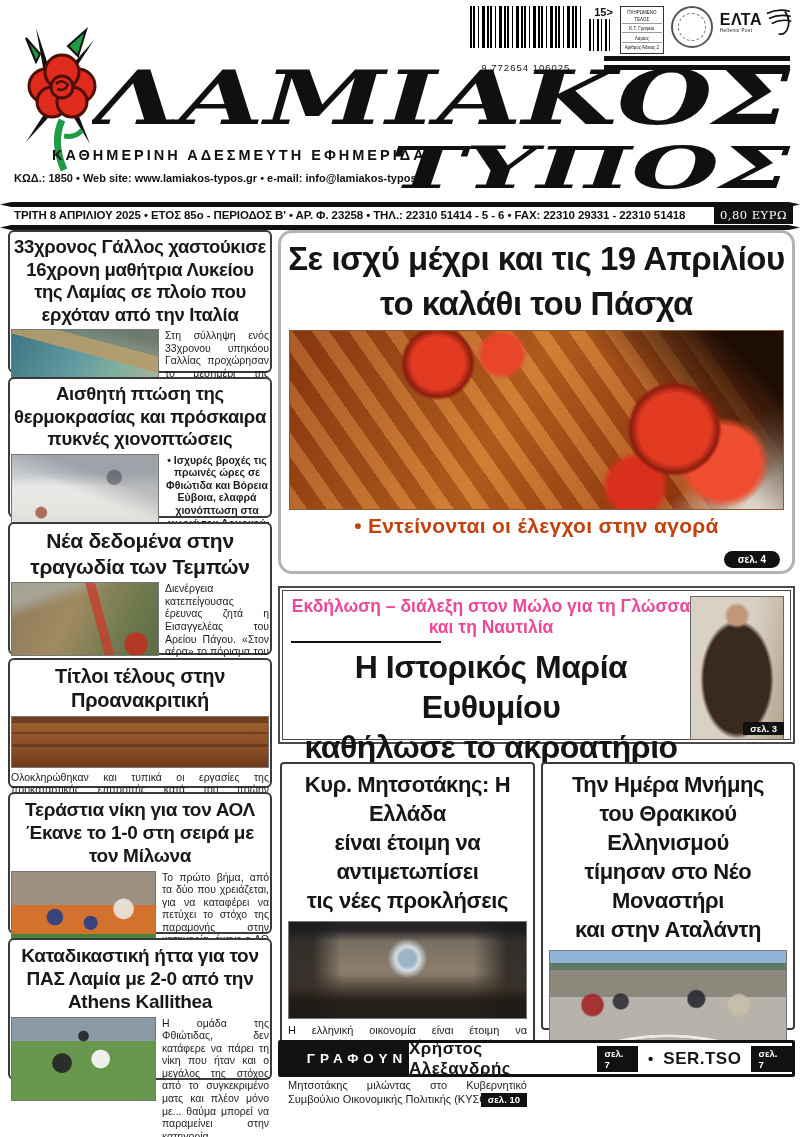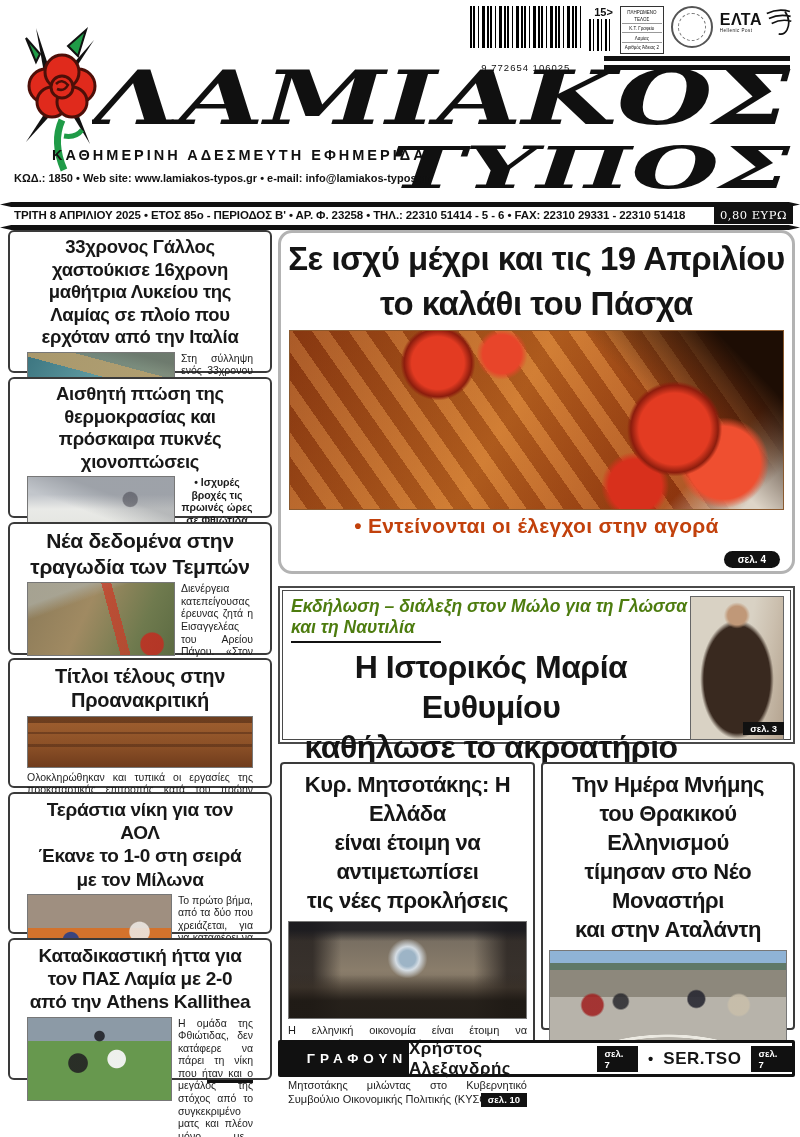--- a/index.html
+++ b/index.html
@@ -25,41 +25,41 @@
   .elta{display:flex;align-items:center;gap:2px;}
   .elta .brand{font-size:16px;font-weight:bold;letter-spacing:.5px;line-height:1;}
   .elta .sub{font-size:4.5px;letter-spacing:.5px;}
   .hrbars div{height:5px;background:#111;margin-bottom:4px;}
   
   .ribbon{height:5px;background:#111;clip-path:polygon(0 50%,1.4% 0,98.6% 0,100% 50%,98.6% 100%,1.4% 100%);}
   #datetext{font-size:11.5px;font-weight:bold;letter-spacing:-0.1px;white-space:nowrap;overflow:hidden;}
   #pricebox{background:#111;color:#fff;font-family:"DejaVu Serif",serif;font-size:11.5px;
             padding:2px 6px;letter-spacing:.5px;}
   
-  .box{position:absolute;border:2px solid #3a3a3a;border-radius:6px;background:#fff;padding:3px 17px;box-sizing:border-box;}
+  .box{position:absolute;border:2px solid #3a3a3a;border-radius:6px;background:#fff;padding:3px 1px;box-sizing:border-box;}
   .h-left{font-weight:bold;text-align:center;letter-spacing:-0.3px;color:#181818;line-height:1.22;margin:1px 0 3px;}
   .row{display:flex;gap:6px;position:relative;}
   .thumb{border:1px solid #777;flex:none;box-sizing:border-box;}
   .atext{flex:1;font-size:10.5px;line-height:1.2;text-align:justify;color:#1c1c1c;position:relative;}
   .atext.center{text-align:center;font-weight:bold;}
   .pg{position:absolute;right:0;bottom:0;background:#111;color:#fff;font-size:9.5px;font-weight:bold;
       padding:1px 7px;white-space:nowrap;}
   .pg.inline{position:static;float:right;margin-top:2px;}
   .preline{white-space:pre-line;}
   
   #mainbox{position:absolute;border:3px solid #b3b3b3;border-radius:14px;background:#fff;
            padding:4px 6px;box-sizing:border-box;}
   #mainheadline{font-size:33px;font-weight:bold;text-align:center;line-height:1.35;letter-spacing:-0.5px;color:#151515;}
   #maincaption{font-size:21px;font-weight:bold;text-align:center;color:#c2410c;margin-top:4px;letter-spacing:.3px;}
   #mainpg{position:absolute;right:12px;bottom:3px;background:#111;color:#fff;font-size:10px;font-weight:bold;
           padding:3px 14px;border-radius:10px;}
   
   #featbox{position:absolute;border:2px solid #4a4a4a;background:#fff;padding:2px;box-sizing:border-box;}
   #featinner{border:1px solid #4a4a4a;height:100%;box-sizing:border-box;position:relative;padding:5px 8px;}
-  #featkicker{font-size:17.5px;font-weight:bold;font-style:italic;line-height:1.2;color:#4d7c0f;width:400px;}
+  #featkicker{font-size:17.5px;font-weight:bold;line-height:1.2;color:#ec4899;width:400px;text-align:center;}
   #featrule{width:150px;height:2px;background:#111;margin:3px 0 4px;}
   #featheadline{font-size:32px;font-weight:bold;text-align:center;line-height:1.25;letter-spacing:-0.5px;width:400px;color:#151515;}
   #featphoto{position:absolute;top:5px;right:6px;width:92px;height:142px;border:1px solid #666;}
   #featpg{position:absolute;right:6px;bottom:4px;}
   
   .bbox{position:absolute;border:2px solid #3a3a3a;border-radius:4px;background:#fff;padding:4px 6px;box-sizing:border-box;}
   .h-bottom{font-size:22px;font-weight:bold;text-align:center;line-height:1.32;letter-spacing:-0.4px;color:#161616;margin:2px 0 6px;}
   .bbody{font-size:11px;line-height:1.25;text-align:justify;margin-top:5px;position:relative;color:#1c1c1c;}
   
   #footerbar{position:absolute;background:#111;border-radius:2px;display:flex;align-items:stretch;box-sizing:border-box;padding:3px;}

